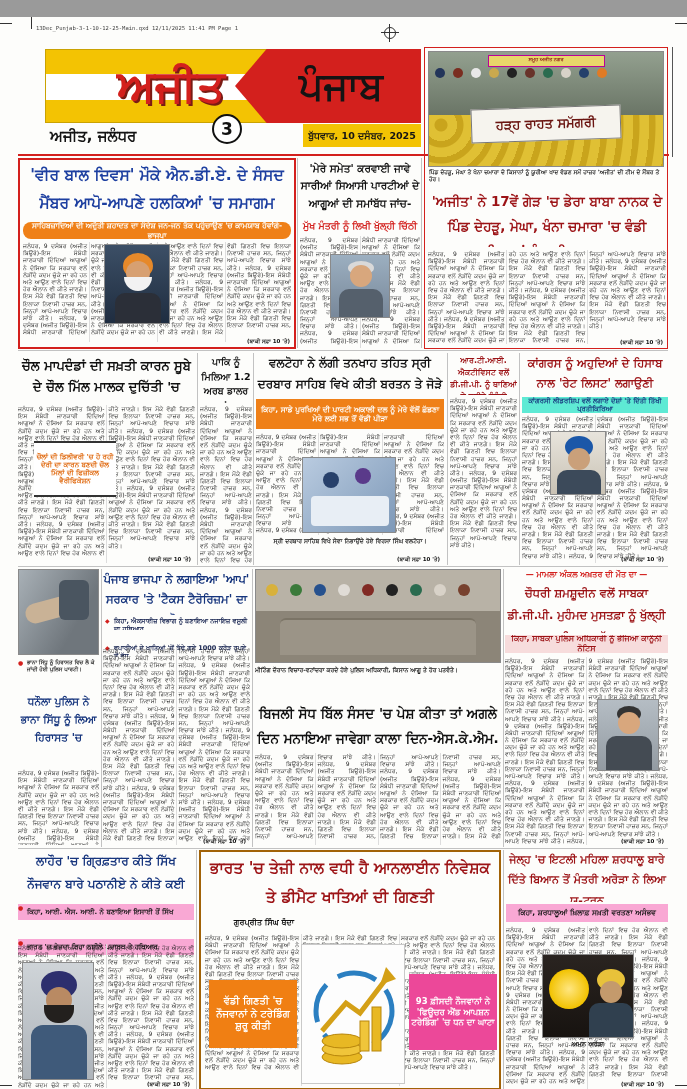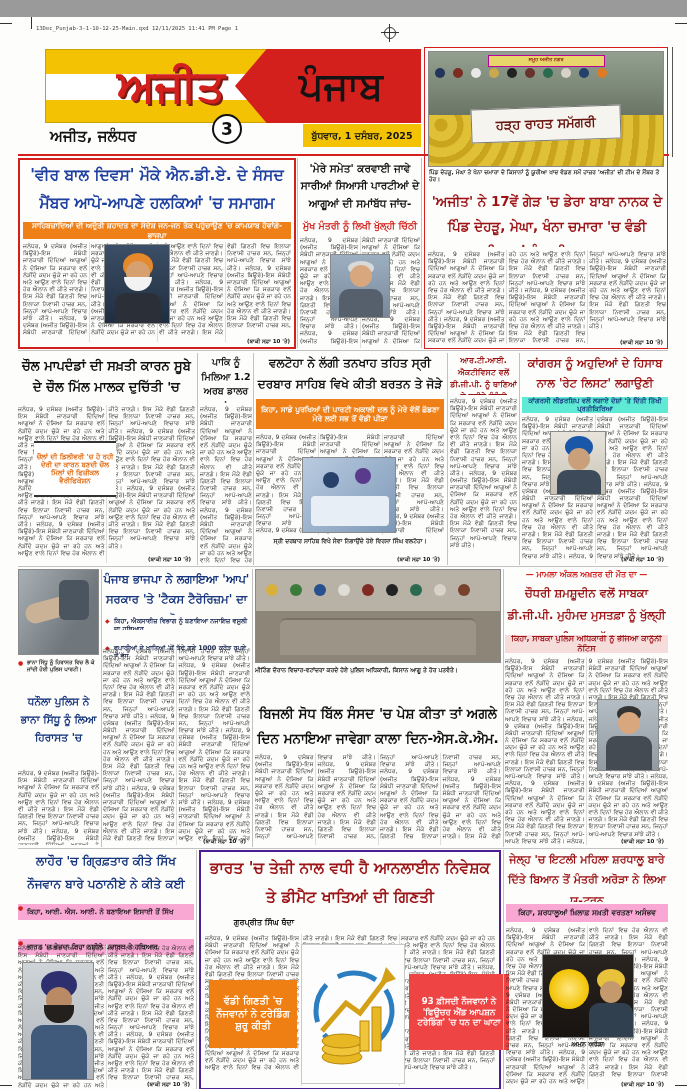--- a/index.html
+++ b/index.html
@@ -70,21 +70,21 @@
     <div class="abs" style="left:190px; top:2px; width:186px; height:74px; background:#d3201d;
                 clip-path:polygon(0 50%, 17% 0, 100% 0, 100% 100%, 17% 100%);
                 display:flex; align-items:center; justify-content:center; padding-left:26px;
                 font-size:38px; font-weight:bold; color:#141414; overflow:hidden;">
       <span>ਪੰਜਾਬ</span>
     </div>
     <div class="abs" style="left:5px; top:80px; font-size:15px; font-weight:bold; color:#141414;">ਅਜੀਤ, ਜਲੰਧਰ</div>
     <div class="abs" style="left:167px; top:67px; width:30px; height:30px; background:#fff; border:2px solid #111;
                 border-radius:50%; text-align:center; line-height:26px; font-size:17px; font-weight:bold; color:#111;">3</div>
     <div class="abs" style="left:258px; top:77px; width:118px; height:23px; background:#f3c303; display:flex;
-                align-items:center; justify-content:center; font-size:9.5px; font-weight:bold; color:#141414; overflow:hidden;">ਬੁੱਧਵਾਰ, 1 ਦਸੰਬਰ, 2025</div>
+                align-items:center; justify-content:center; font-size:9.5px; font-weight:bold; color:#141414; overflow:hidden;">ਬੁੱਧਵਾਰ, 10 ਦਸੰਬਰ, 2025</div>
   </div>
   <div class="abs redrule" style="left:18px; top:137px; width:651px; height:2px;"></div>
 
   <div class="abs" style="left:424px; top:30px; width:244px; height:302px; border:1px solid #d3201d;">
     <div class="photo" style="left:3px; top:3px; width:236px; height:116px;">
       <div class="abs" style="left:0; top:0; width:100%; height:55%; background:linear-gradient(#93a08f,#6a7566);">
         <div style="display:flex; gap:8px; margin:16px 6px 0 6px;">
           <span class="head" style="width:10px;height:10px;background:#23355a;"></span>
           <span class="head" style="width:10px;height:10px;background:#7a2d20;"></span>
           <span class="head" style="width:10px;height:10px;background:#e8e8e8;"></span>
@@ -106,21 +106,21 @@
                   font-size:13px; font-weight:bold; color:#6a1410; overflow:hidden;">ਹੜ੍ਹ ਰਾਹਤ ਸਮੱਗਰੀ</div>
     </div>
     <div class="abs caption" style="left:4px; top:121px; width:236px; height:18px; font-size:5.8px;">ਪਿੰਡ ਦੇਹੜੂ, ਮੇਘਾ ਤੇ ਖੰਨਾ ਚਮਾਰਾ ਦੇ ਕਿਸਾਨਾਂ ਨੂੰ ਯੂਰੀਆ ਖਾਦ ਵੰਡਣ ਸਮੇਂ ਹਾਜ਼ਰ 'ਅਜੀਤ' ਦੀ ਟੀਮ ਦੇ ਮੈਂਬਰ ਤੇ ਹੋਰ।</div>
     <div class="abs hl maroon" style="left:3px; top:141px; width:238px; height:58px; font-size:13.5px; line-height:1.85;">'ਅਜੀਤ' ਨੇ 17ਵੇਂ ਗੇੜ 'ਚ ਡੇਰਾ ਬਾਬਾ ਨਾਨਕ ਦੇ ਪਿੰਡ ਦੇਹੜੂ, ਮੇਘਾ, ਖੰਨਾ ਚਮਾਰਾ 'ਚ ਵੰਡੀ ਕਿਸਾਨਾਂ ਨੂੰ ਯੂਰੀਆ ਖਾਦ</div>
     <div class="abs body-text cols-3" style="left:3px; top:202px; width:238px; height:94px;">ਜਲੰਧਰ, 9 ਦਸੰਬਰ (ਅਜੀਤ ਬਿਊਰੋ)-ਇਸ ਸੰਬੰਧੀ ਜਾਣਕਾਰੀ ਦਿੰਦਿਆਂ ਆਗੂਆਂ ਨੇ ਦੱਸਿਆ ਕਿ ਸਰਕਾਰ ਵਲੋਂ ਲੋੜੀਂਦੇ ਕਦਮ ਚੁੱਕੇ ਜਾ ਰਹੇ ਹਨ ਅਤੇ ਆਉਣ ਵਾਲੇ ਦਿਨਾਂ ਵਿਚ ਹੋਰ ਐਲਾਨ ਵੀ ਕੀਤੇ ਜਾਣਗੇ। ਇਸ ਮੌਕੇ ਵੱਡੀ ਗਿਣਤੀ ਵਿਚ ਇਲਾਕਾ ਨਿਵਾਸੀ ਹਾਜ਼ਰ ਸਨ, ਜਿਨ੍ਹਾਂ ਆਪੋ-ਆਪਣੇ ਵਿਚਾਰ ਸਾਂਝੇ ਕੀਤੇ। ਜਲੰਧਰ, 9 ਦਸੰਬਰ (ਅਜੀਤ ਬਿਊਰੋ)-ਇਸ ਸੰਬੰਧੀ ਜਾਣਕਾਰੀ ਦਿੰਦਿਆਂ ਆਗੂਆਂ ਨੇ ਦੱਸਿਆ ਕਿ ਸਰਕਾਰ ਵਲੋਂ ਲੋੜੀਂਦੇ ਕਦਮ ਚੁੱਕੇ ਜਾ ਰਹੇ ਹਨ ਅਤੇ ਆਉਣ ਵਾਲੇ ਦਿਨਾਂ ਵਿਚ ਹੋਰ ਐਲਾਨ ਵੀ ਕੀਤੇ ਜਾਣਗੇ। ਇਸ ਮੌਕੇ ਵੱਡੀ ਗਿਣਤੀ ਵਿਚ ਇਲਾਕਾ ਨਿਵਾਸੀ ਹਾਜ਼ਰ ਸਨ, ਜਿਨ੍ਹਾਂ ਆਪੋ-ਆਪਣੇ ਵਿਚਾਰ ਸਾਂਝੇ ਕੀਤੇ। ਜਲੰਧਰ, 9 ਦਸੰਬਰ (ਅਜੀਤ ਬਿਊਰੋ)-ਇਸ ਸੰਬੰਧੀ ਜਾਣਕਾਰੀ ਦਿੰਦਿਆਂ ਆਗੂਆਂ ਨੇ ਦੱਸਿਆ ਕਿ ਸਰਕਾਰ ਵਲੋਂ ਲੋੜੀਂਦੇ ਕਦਮ ਚੁੱਕੇ ਜਾ ਰਹੇ ਹਨ ਅਤੇ ਆਉਣ ਵਾਲੇ ਦਿਨਾਂ ਵਿਚ ਹੋਰ ਐਲਾਨ ਵੀ ਕੀਤੇ ਜਾਣਗੇ। ਇਸ ਮੌਕੇ ਵੱਡੀ ਗਿਣਤੀ ਵਿਚ ਇਲਾਕਾ ਨਿਵਾਸੀ ਹਾਜ਼ਰ ਸਨ, ਜਿਨ੍ਹਾਂ ਆਪੋ-ਆਪਣੇ ਵਿਚਾਰ ਸਾਂਝੇ ਕੀਤੇ। ਜਲੰਧਰ, 9 ਦਸੰਬਰ (ਅਜੀਤ ਬਿਊਰੋ)-ਇਸ ਸੰਬੰਧੀ ਜਾਣਕਾਰੀ ਦਿੰਦਿਆਂ ਆਗੂਆਂ ਨੇ ਦੱਸਿਆ ਕਿ ਸਰਕਾਰ ਵਲੋਂ ਲੋੜੀਂਦੇ ਕਦਮ ਚੁੱਕੇ ਜਾ ਰਹੇ ਹਨ ਅਤੇ ਆਉਣ ਵਾਲੇ ਦਿਨਾਂ ਵਿਚ ਹੋਰ ਐਲਾਨ ਵੀ ਕੀਤੇ ਜਾਣਗੇ। ਇਸ ਮੌਕੇ ਵੱਡੀ ਗਿਣਤੀ ਵਿਚ ਇਲਾਕਾ ਨਿਵਾਸੀ ਹਾਜ਼ਰ ਸਨ, ਜਿਨ੍ਹਾਂ ਆਪੋ-ਆਪਣੇ ਵਿਚਾਰ ਸਾਂਝੇ ਕੀਤੇ। </div>
     <div class="cont">(ਬਾਕੀ ਸਫ਼ਾ 10 'ਤੇ)</div>
   </div>
 
   <div class="abs" style="left:18px; top:141px; width:278px; height:191px; border:2px solid #d3201d;">
     <div class="abs hl" style="left:4px; top:2px; width:266px; height:58px; font-size:15.5px; line-height:1.8; color:#1d3fa0;">'ਵੀਰ ਬਾਲ ਦਿਵਸ' ਮੌਕੇ ਐਨ.ਡੀ.ਏ. ਦੇ ਸੰਸਦ ਮੈਂਬਰ ਆਪੋ-ਆਪਣੇ ਹਲਕਿਆਂ 'ਚ ਸਮਾਗਮ ਕਰਵਾਉਣ-ਮੋਦੀ</div>
-    <div class="abs strip orange-strip" style="left:3px; top:62px; width:268px; height:17px; font-size:7.5px;">ਸਾਹਿਬਜ਼ਾਦਿਆਂ ਦੀ ਅਦੁੱਤੀ ਸ਼ਹਾਦਤ ਦਾ ਸੰਦੇਸ਼ ਜਨ-ਜਨ ਤੱਕ ਪਹੁੰਚਾਉਣ 'ਚ ਕਾਮਯਾਬ ਹੋਵਾਂਗੇ-ਭਾਜਪਾ</div>
+    <div class="abs strip orange-strip" style="left:3px; top:62px; width:268px; height:17px; font-size:7.5px;border-radius:8px;">ਸਾਹਿਬਜ਼ਾਦਿਆਂ ਦੀ ਅਦੁੱਤੀ ਸ਼ਹਾਦਤ ਦਾ ਸੰਦੇਸ਼ ਜਨ-ਜਨ ਤੱਕ ਪਹੁੰਚਾਉਣ 'ਚ ਕਾਮਯਾਬ ਹੋਵਾਂਗੇ-ਭਾਜਪਾ</div>
     <div class="abs body-text cols-4" style="left:3px; top:82px; width:268px; height:100px;">ਜਲੰਧਰ, 9 ਦਸੰਬਰ (ਅਜੀਤ ਬਿਊਰੋ)-ਇਸ ਸੰਬੰਧੀ ਜਾਣਕਾਰੀ ਦਿੰਦਿਆਂ ਆਗੂਆਂ ਨੇ ਦੱਸਿਆ ਕਿ ਸਰਕਾਰ ਵਲੋਂ ਲੋੜੀਂਦੇ ਕਦਮ ਚੁੱਕੇ ਜਾ ਰਹੇ ਹਨ ਅਤੇ ਆਉਣ ਵਾਲੇ ਦਿਨਾਂ ਵਿਚ ਹੋਰ ਐਲਾਨ ਵੀ ਕੀਤੇ ਜਾਣਗੇ। ਇਸ ਮੌਕੇ ਵੱਡੀ ਗਿਣਤੀ ਵਿਚ ਇਲਾਕਾ ਨਿਵਾਸੀ ਹਾਜ਼ਰ ਸਨ, ਜਿਨ੍ਹਾਂ ਆਪੋ-ਆਪਣੇ ਵਿਚਾਰ ਸਾਂਝੇ ਕੀਤੇ। ਜਲੰਧਰ, 9 ਦਸੰਬਰ (ਅਜੀਤ ਬਿਊਰੋ)-ਇਸ ਸੰਬੰਧੀ ਜਾਣਕਾਰੀ ਦਿੰਦਿਆਂ ਆਗੂਆਂ ਨੇ ਦੱਸਿਆ ਕਿ ਸਰਕਾਰ ਵਲੋਂ ਲੋੜੀਂਦੇ ਕਦਮ ਚੁੱਕੇ ਜਾ ਰਹੇ ਹਨ ਅਤੇ ਆਉਣ ਵਾਲੇ ਦਿਨਾਂ ਵਿਚ ਹੋਰ ਐਲਾਨ ਵੀ ਕੀਤੇ ਜਾਣਗੇ। ਇਸ ਮੌਕੇ ਵੱਡੀ ਗਿਣਤੀ ਵਿਚ ਇਲਾਕਾ ਨਿਵਾਸੀ ਹਾਜ਼ਰ ਸਨ, ਜਿਨ੍ਹਾਂ ਆਪੋ-ਆਪਣੇ ਵਿਚਾਰ ਸਾਂਝੇ ਕੀਤੇ। ਜਲੰਧਰ, 9 ਦਸੰਬਰ (ਅਜੀਤ ਬਿਊਰੋ)-ਇਸ ਸੰਬੰਧੀ ਜਾਣਕਾਰੀ ਦਿੰਦਿਆਂ ਆਗੂਆਂ ਨੇ ਦੱਸਿਆ ਕਿ ਸਰਕਾਰ ਵਲੋਂ ਲੋੜੀਂਦੇ ਕਦਮ ਚੁੱਕੇ ਜਾ ਰਹੇ ਹਨ ਅਤੇ ਆਉਣ ਵਾਲੇ ਦਿਨਾਂ ਵਿਚ ਹੋਰ ਐਲਾਨ ਵੀ ਕੀਤੇ ਜਾਣਗੇ। ਇਸ ਮੌਕੇ ਵੱਡੀ ਗਿਣਤੀ ਵਿਚ ਇਲਾਕਾ ਨਿਵਾਸੀ ਹਾਜ਼ਰ ਸਨ, ਜਿਨ੍ਹਾਂ ਆਪੋ-ਆਪਣੇ ਵਿਚਾਰ ਸਾਂਝੇ ਕੀਤੇ। ਜਲੰਧਰ, 9 ਦਸੰਬਰ (ਅਜੀਤ ਬਿਊਰੋ)-ਇਸ ਸੰਬੰਧੀ ਜਾਣਕਾਰੀ ਦਿੰਦਿਆਂ ਆਗੂਆਂ ਨੇ ਦੱਸਿਆ ਕਿ ਸਰਕਾਰ ਵਲੋਂ ਲੋੜੀਂਦੇ ਕਦਮ ਚੁੱਕੇ ਜਾ ਰਹੇ ਹਨ ਅਤੇ ਆਉਣ ਵਾਲੇ ਦਿਨਾਂ ਵਿਚ ਹੋਰ ਐਲਾਨ ਵੀ ਕੀਤੇ ਜਾਣਗੇ। ਇਸ ਮੌਕੇ ਵੱਡੀ ਗਿਣਤੀ ਵਿਚ ਇਲਾਕਾ ਨਿਵਾਸੀ ਹਾਜ਼ਰ ਸਨ, ਜਿਨ੍ਹਾਂ ਆਪੋ-ਆਪਣੇ ਵਿਚਾਰ ਸਾਂਝੇ ਕੀਤੇ। ਜਲੰਧਰ, 9 ਦਸੰਬਰ (ਅਜੀਤ ਬਿਊਰੋ)-ਇਸ ਸੰਬੰਧੀ ਜਾਣਕਾਰੀ ਦਿੰਦਿਆਂ ਆਗੂਆਂ ਨੇ ਦੱਸਿਆ ਕਿ ਸਰਕਾਰ ਵਲੋਂ ਲੋੜੀਂਦੇ ਕਦਮ ਚੁੱਕੇ ਜਾ ਰਹੇ ਹਨ ਅਤੇ ਆਉਣ ਵਾਲੇ ਦਿਨਾਂ ਵਿਚ ਹੋਰ ਐਲਾਨ ਵੀ ਕੀਤੇ ਜਾਣਗੇ। ਇਸ ਮੌਕੇ ਵੱਡੀ ਗਿਣਤੀ ਵਿਚ ਇਲਾਕਾ ਨਿਵਾਸੀ ਹਾਜ਼ਰ ਸਨ, ਜਿਨ੍ਹਾਂ ਆਪੋ-ਆਪਣੇ ਵਿਚਾਰ ਸਾਂਝੇ ਕੀਤੇ। </div>
     <div class="photo" style="left:84px; top:84px; width:66px; height:80px; background:linear-gradient(#3c4f66,#1f2d40);">
       <span class="abs head" style="left:18px; top:8px; width:30px; height:26px; background:#e6892a;"></span>
       <span class="abs head" style="left:21px; top:16px; width:24px; height:24px; background:#d7a071;"></span>
       <span class="abs" style="left:19px; top:32px; width:28px; height:14px; background:#f2f2f2; border-radius:0 0 14px 14px;"></span>
       <span class="abs" style="left:10px; top:48px; width:46px; height:32px; background:#2b2f38; border-radius:10px 10px 0 0;"></span>
     </div>
     <div class="cont">(ਬਾਕੀ ਸਫ਼ਾ 10 'ਤੇ)</div>
   </div>
 
@@ -252,38 +252,38 @@
     <div class="photo" style="left:4px; top:112px; width:72px; height:118px; background:linear-gradient(#cfd4d8,#aeb4ba);">
       <span class="abs head" style="left:18px; top:8px; width:36px; height:28px; background:#2d2f6e;"></span>
       <span class="abs head" style="left:23px; top:24px; width:26px; height:26px; background:#b98a63;"></span>
       <span class="abs" style="left:21px; top:42px; width:30px; height:18px; background:#23201e; border-radius:0 0 14px 14px;"></span>
       <span class="abs" style="left:8px; top:62px; width:56px; height:56px; background:#3f5a7a; border-radius:12px 12px 0 0;"></span>
     </div>
     <div class="cont">(ਬਾਕੀ ਸਫ਼ਾ 10 'ਤੇ)</div>
   </div>
   <div class="vrule" style="left:196px; top:833px; height:240px;"></div>
 
-  <div class="abs" style="left:199px; top:833px; width:302px; height:240px; border:2px solid #4c1d95;">
+  <div class="abs" style="left:199px; top:833px; width:302px; height:240px; border:2px solid #a16207;">
     <div class="abs hl maroon" style="left:3px; top:2px; width:292px; height:62px; font-size:15.5px; line-height:1.9;">ਭਾਰਤ 'ਚ ਤੇਜ਼ੀ ਨਾਲ ਵਧੀ ਹੈ ਆਨਲਾਈਨ ਨਿਵੇਸ਼ਕ ਤੇ ਡੀਮੈਟ ਖਾਤਿਆਂ ਦੀ ਗਿਣਤੀ</div>
     <div class="abs hl blk" style="left:3px; top:66px; width:120px; height:13px; font-size:8px;">ਗੁਰਪ੍ਰੀਤ ਸਿੰਘ ਥੰਦਾ</div>
     <div class="abs body-text cols-3" style="left:4px; top:82px; width:290px; height:152px;">ਜਲੰਧਰ, 9 ਦਸੰਬਰ (ਅਜੀਤ ਬਿਊਰੋ)-ਇਸ ਸੰਬੰਧੀ ਜਾਣਕਾਰੀ ਦਿੰਦਿਆਂ ਆਗੂਆਂ ਨੇ ਦੱਸਿਆ ਕਿ ਸਰਕਾਰ ਵਲੋਂ ਲੋੜੀਂਦੇ ਕਦਮ ਚੁੱਕੇ ਜਾ ਰਹੇ ਹਨ ਅਤੇ ਆਉਣ ਵਾਲੇ ਦਿਨਾਂ ਵਿਚ ਹੋਰ ਐਲਾਨ ਵੀ ਕੀਤੇ ਜਾਣਗੇ। ਇਸ ਮੌਕੇ ਵੱਡੀ ਗਿਣਤੀ ਵਿਚ ਇਲਾਕਾ ਨਿਵਾਸੀ ਹਾਜ਼ਰ ਸਨ, ਜਿਨ੍ਹਾਂ ਆਪੋ-ਆਪਣੇ ਵਿਚਾਰ ਸਾਂਝੇ ਕੀਤੇ। ਜਲੰਧਰ, 9 ਦਸੰਬਰ (ਅਜੀਤ ਬਿਊਰੋ)-ਇਸ ਸੰਬੰਧੀ ਜਾਣਕਾਰੀ ਦਿੰਦਿਆਂ ਆਗੂਆਂ ਨੇ ਦੱਸਿਆ ਕਿ ਸਰਕਾਰ ਵਲੋਂ ਲੋੜੀਂਦੇ ਕਦਮ ਚੁੱਕੇ ਜਾ ਰਹੇ ਹਨ ਅਤੇ ਆਉਣ ਵਾਲੇ ਦਿਨਾਂ ਵਿਚ ਹੋਰ ਐਲਾਨ ਵੀ ਕੀਤੇ ਜਾਣਗੇ। ਇਸ ਮੌਕੇ ਵੱਡੀ ਗਿਣਤੀ ਵਿਚ ਇਲਾਕਾ ਨਿਵਾਸੀ ਹਾਜ਼ਰ ਸਨ, ਜਿਨ੍ਹਾਂ ਆਪੋ-ਆਪਣੇ ਵਿਚਾਰ ਸਾਂਝੇ ਕੀਤੇ। ਜਲੰਧਰ, 9 ਦਸੰਬਰ (ਅਜੀਤ ਬਿਊਰੋ)-ਇਸ ਸੰਬੰਧੀ ਜਾਣਕਾਰੀ ਦਿੰਦਿਆਂ ਆਗੂਆਂ ਨੇ ਦੱਸਿਆ ਕਿ ਸਰਕਾਰ ਵਲੋਂ ਲੋੜੀਂਦੇ ਕਦਮ ਚੁੱਕੇ ਜਾ ਰਹੇ ਹਨ ਅਤੇ ਆਉਣ ਵਾਲੇ ਦਿਨਾਂ ਵਿਚ ਹੋਰ ਐਲਾਨ ਵੀ ਕੀਤੇ ਜਾਣਗੇ। ਇਸ ਮੌਕੇ ਵੱਡੀ ਗਿਣਤੀ ਵਿਚ ਇਲਾਕਾ ਨਿਵਾਸੀ ਹਾਜ਼ਰ ਸਨ, ਜਿਨ੍ਹਾਂ ਆਪੋ-ਆਪਣੇ ਵਿਚਾਰ ਸਾਂਝੇ ਕੀਤੇ। ਜਲੰਧਰ, 9 ਦਸੰਬਰ (ਅਜੀਤ ਬਿਊਰੋ)-ਇਸ ਸੰਬੰਧੀ ਜਾਣਕਾਰੀ ਦਿੰਦਿਆਂ ਆਗੂਆਂ ਨੇ ਦੱਸਿਆ ਕਿ ਸਰਕਾਰ ਵਲੋਂ ਲੋੜੀਂਦੇ ਕਦਮ ਚੁੱਕੇ ਜਾ ਰਹੇ ਹਨ ਅਤੇ ਆਉਣ ਵਾਲੇ ਦਿਨਾਂ ਵਿਚ ਹੋਰ ਐਲਾਨ ਵੀ ਕੀਤੇ ਜਾਣਗੇ। ਇਸ ਮੌਕੇ ਵੱਡੀ ਗਿਣਤੀ ਵਿਚ ਇਲਾਕਾ ਨਿਵਾਸੀ ਹਾਜ਼ਰ ਸਨ, ਜਿਨ੍ਹਾਂ ਆਪੋ-ਆਪਣੇ ਵਿਚਾਰ ਸਾਂਝੇ ਕੀਤੇ। ਜਲੰਧਰ, 9 ਦਸੰਬਰ (ਅਜੀਤ ਬਿਊਰੋ)-ਇਸ ਸੰਬੰਧੀ ਜਾਣਕਾਰੀ ਦਿੰਦਿਆਂ ਆਗੂਆਂ ਨੇ ਦੱਸਿਆ ਕਿ ਸਰਕਾਰ ਵਲੋਂ ਲੋੜੀਂਦੇ ਕਦਮ ਚੁੱਕੇ ਜਾ ਰਹੇ ਹਨ ਅਤੇ ਆਉਣ ਵਾਲੇ ਦਿਨਾਂ ਵਿਚ ਹੋਰ ਐਲਾਨ ਵੀ ਕੀਤੇ ਜਾਣਗੇ। ਇਸ ਮੌਕੇ ਵੱਡੀ ਗਿਣਤੀ ਵਿਚ ਇਲਾਕਾ ਨਿਵਾਸੀ ਹਾਜ਼ਰ ਸਨ, ਜਿਨ੍ਹਾਂ ਆਪੋ-ਆਪਣੇ ਵਿਚਾਰ ਸਾਂਝੇ ਕੀਤੇ। ਜਲੰਧਰ, 9 ਦਸੰਬਰ (ਅਜੀਤ ਬਿਊਰੋ)-ਇਸ ਸੰਬੰਧੀ ਜਾਣਕਾਰੀ ਦਿੰਦਿਆਂ ਆਗੂਆਂ ਨੇ ਦੱਸਿਆ ਕਿ ਸਰਕਾਰ ਵਲੋਂ ਲੋੜੀਂਦੇ ਕਦਮ ਚੁੱਕੇ ਜਾ ਰਹੇ ਹਨ ਅਤੇ ਆਉਣ ਵਾਲੇ ਦਿਨਾਂ ਵਿਚ ਹੋਰ ਐਲਾਨ ਵੀ ਕੀਤੇ ਜਾਣਗੇ। ਇਸ ਮੌਕੇ ਵੱਡੀ ਗਿਣਤੀ ਵਿਚ ਇਲਾਕਾ ਨਿਵਾਸੀ ਹਾਜ਼ਰ ਸਨ, ਜਿਨ੍ਹਾਂ ਆਪੋ-ਆਪਣੇ ਵਿਚਾਰ ਸਾਂਝੇ ਕੀਤੇ। ਜਲੰਧਰ, 9 ਦਸੰਬਰ (ਅਜੀਤ ਬਿਊਰੋ)-ਇਸ ਸੰਬੰਧੀ ਜਾਣਕਾਰੀ ਦਿੰਦਿਆਂ ਆਗੂਆਂ ਨੇ ਦੱਸਿਆ ਕਿ ਸਰਕਾਰ ਵਲੋਂ ਲੋੜੀਂਦੇ ਕਦਮ ਚੁੱਕੇ ਜਾ ਰਹੇ ਹਨ ਅਤੇ ਆਉਣ ਵਾਲੇ ਦਿਨਾਂ ਵਿਚ ਹੋਰ ਐਲਾਨ ਵੀ ਕੀਤੇ ਜਾਣਗੇ। ਇਸ ਮੌਕੇ ਵੱਡੀ ਗਿਣਤੀ ਵਿਚ ਇਲਾਕਾ ਨਿਵਾਸੀ ਹਾਜ਼ਰ ਸਨ, ਜਿਨ੍ਹਾਂ ਆਪੋ-ਆਪਣੇ ਵਿਚਾਰ ਸਾਂਝੇ ਕੀਤੇ। ਜਲੰਧਰ, 9 ਦਸੰਬਰ (ਅਜੀਤ ਬਿਊਰੋ)-ਇਸ ਸੰਬੰਧੀ ਜਾਣਕਾਰੀ ਦਿੰਦਿਆਂ ਆਗੂਆਂ ਨੇ ਦੱਸਿਆ ਕਿ ਸਰਕਾਰ ਵਲੋਂ ਲੋੜੀਂਦੇ ਕਦਮ ਚੁੱਕੇ ਜਾ ਰਹੇ ਹਨ ਅਤੇ ਆਉਣ ਵਾਲੇ ਦਿਨਾਂ ਵਿਚ ਹੋਰ ਐਲਾਨ ਵੀ ਕੀਤੇ ਜਾਣਗੇ। ਇਸ ਮੌਕੇ ਵੱਡੀ ਗਿਣਤੀ ਵਿਚ ਇਲਾਕਾ ਨਿਵਾਸੀ ਹਾਜ਼ਰ ਸਨ, ਜਿਨ੍ਹਾਂ ਆਪੋ-ਆਪਣੇ ਵਿਚਾਰ ਸਾਂਝੇ ਕੀਤੇ। </div>
     <div class="abs strip" style="left:8px; top:128px; width:88px; height:68px; background:#f07f13; color:#fff; font-size:10px; padding:2px;">ਵੱਡੀ ਗਿਣਤੀ 'ਚ ਨੌਜਵਾਨਾਂ ਨੇ ਟਰੇਡਿੰਗ ਸ਼ੁਰੂ ਕੀਤੀ</div>
     <div class="abs" style="left:100px; top:92px; width:104px; height:140px; background:#fdfdfd; border:1px solid #c9c9c9;">
       <svg width="104" height="140" viewBox="0 0 104 140">
         <circle cx="52" cy="66" r="38" fill="none" stroke="#2b7fc1" stroke-width="5" stroke-dasharray="40 14"></circle>
         <ellipse cx="40" cy="112" rx="20" ry="7" fill="#e8b824" stroke="#b8860b"></ellipse>
         <ellipse cx="40" cy="104" rx="20" ry="7" fill="#f0c53a" stroke="#b8860b"></ellipse>
         <ellipse cx="40" cy="96" rx="20" ry="7" fill="#e8b824" stroke="#b8860b"></ellipse>
         <rect x="58" y="76" width="9" height="30" fill="#f0c53a" stroke="#b8860b"></rect>
         <rect x="70" y="62" width="9" height="44" fill="#e8b824" stroke="#b8860b"></rect>
         <path d="M20 86 L44 58 L58 68 L84 34" fill="none" stroke="#d4a017" stroke-width="5"></path>
         <path d="M84 22 L94 34 L78 40 Z" fill="#d4a017"></path>
       </svg>
     </div>
-    <div class="abs strip" style="left:208px; top:122px; width:100px; height:76px; background:#ef4444; color:#fff; font-size:8.5px; padding:2px;">93 ਫ਼ੀਸਦੀ ਨੌਜਵਾਨਾਂ ਨੇ 'ਫਿਊਚਰ ਐਂਡ ਆਪਸ਼ਨ ਟਰੇਡਿੰਗ' 'ਚ ਧਨ ਦਾ ਘਾਟਾ</div>
+    <div class="abs strip" style="left:208px; top:122px; width:88px; height:76px; background:#ec4899; color:#fff; font-size:8.5px; padding:2px;">93 ਫ਼ੀਸਦੀ ਨੌਜਵਾਨਾਂ ਨੇ 'ਫਿਊਚਰ ਐਂਡ ਆਪਸ਼ਨ ਟਰੇਡਿੰਗ' 'ਚ ਧਨ ਦਾ ਘਾਟਾ</div>
   </div>
   <div class="vrule" style="left:503px; top:833px; height:240px;"></div>
 
   <div class="abs" style="left:506px; top:833px; width:162px; height:240px;">
     <div class="abs hl maroon" style="left:0; top:0; width:162px; height:52px; font-size:11px; line-height:1.85;">ਜੇਲ੍ਹ 'ਚ ਇਟਲੀ ਮਹਿਲਾ ਸ਼ਰਧਾਲੂ ਬਾਰੇ ਦਿੱਤੇ ਬਿਆਨ ਤੋਂ ਮੰਤਰੀ ਅਰੋੜਾ ਨੇ ਲਿਆ ਯੂ-ਟਰਨ</div>
     <div class="abs strip yellow-strip" style="left:0; top:54px; width:162px; height:18px; font-size:7.5px;">ਕਿਹਾ, ਸ਼ਰਧਾਲੂਆਂ ਖ਼ਿਲਾਫ਼ ਸਖ਼ਤੀ ਵਰਤਣਾ ਅਸੰਭਵ</div>
     <div class="abs body-text cols-2" style="left:0; top:76px; width:162px; height:164px;">ਜਲੰਧਰ, 9 ਦਸੰਬਰ (ਅਜੀਤ ਬਿਊਰੋ)-ਇਸ ਸੰਬੰਧੀ ਜਾਣਕਾਰੀ ਦਿੰਦਿਆਂ ਆਗੂਆਂ ਨੇ ਦੱਸਿਆ ਕਿ ਸਰਕਾਰ ਵਲੋਂ ਲੋੜੀਂਦੇ ਕਦਮ ਚੁੱਕੇ ਜਾ ਰਹੇ ਹਨ ਅਤੇ ਆਉਣ ਵਾਲੇ ਦਿਨਾਂ ਵਿਚ ਹੋਰ ਐਲਾਨ ਵੀ ਕੀਤੇ ਜਾਣਗੇ। ਇਸ ਮੌਕੇ ਵੱਡੀ ਗਿਣਤੀ ਵਿਚ ਇਲਾਕਾ ਨਿਵਾਸੀ ਹਾਜ਼ਰ ਸਨ, ਜਿਨ੍ਹਾਂ ਆਪੋ-ਆਪਣੇ ਵਿਚਾਰ ਸਾਂਝੇ ਕੀਤੇ। ਜਲੰਧਰ, 9 ਦਸੰਬਰ (ਅਜੀਤ ਬਿਊਰੋ)-ਇਸ ਸੰਬੰਧੀ ਜਾਣਕਾਰੀ ਦਿੰਦਿਆਂ ਆਗੂਆਂ ਨੇ ਦੱਸਿਆ ਕਿ ਸਰਕਾਰ ਵਲੋਂ ਲੋੜੀਂਦੇ ਕਦਮ ਚੁੱਕੇ ਜਾ ਰਹੇ ਹਨ ਅਤੇ ਆਉਣ ਵਾਲੇ ਦਿਨਾਂ ਵਿਚ ਹੋਰ ਐਲਾਨ ਵੀ ਕੀਤੇ ਜਾਣਗੇ। ਇਸ ਮੌਕੇ ਵੱਡੀ ਗਿਣਤੀ ਵਿਚ ਇਲਾਕਾ ਨਿਵਾਸੀ ਹਾਜ਼ਰ ਸਨ, ਜਿਨ੍ਹਾਂ ਆਪੋ-ਆਪਣੇ ਵਿਚਾਰ ਸਾਂਝੇ ਕੀਤੇ। ਜਲੰਧਰ, 9 ਦਸੰਬਰ (ਅਜੀਤ ਬਿਊਰੋ)-ਇਸ ਸੰਬੰਧੀ ਜਾਣਕਾਰੀ ਦਿੰਦਿਆਂ ਆਗੂਆਂ ਨੇ ਦੱਸਿਆ ਕਿ ਸਰਕਾਰ ਵਲੋਂ ਲੋੜੀਂਦੇ ਕਦਮ ਚੁੱਕੇ ਜਾ ਰਹੇ ਹਨ ਅਤੇ ਆਉਣ ਵਾਲੇ ਦਿਨਾਂ ਵਿਚ ਹੋਰ ਐਲਾਨ ਵੀ ਕੀਤੇ ਜਾਣਗੇ। ਇਸ ਮੌਕੇ ਵੱਡੀ ਗਿਣਤੀ ਵਿਚ ਇਲਾਕਾ ਨਿਵਾਸੀ ਹਾਜ਼ਰ ਸਨ, ਜਿਨ੍ਹਾਂ ਆਪੋ-ਆਪਣੇ ਵਿਚਾਰ ਸਾਂਝੇ ਕੀਤੇ। ਜਲੰਧਰ, 9 ਦਸੰਬਰ (ਅਜੀਤ ਬਿਊਰੋ)-ਇਸ ਸੰਬੰਧੀ ਜਾਣਕਾਰੀ ਦਿੰਦਿਆਂ ਆਗੂਆਂ ਨੇ ਦੱਸਿਆ ਕਿ ਸਰਕਾਰ ਵਲੋਂ ਲੋੜੀਂਦੇ ਕਦਮ ਚੁੱਕੇ ਜਾ ਰਹੇ ਹਨ ਅਤੇ ਆਉਣ ਵਾਲੇ ਦਿਨਾਂ ਵਿਚ ਹੋਰ ਐਲਾਨ ਵੀ ਕੀਤੇ ਜਾਣਗੇ। ਇਸ ਮੌਕੇ ਵੱਡੀ ਗਿਣਤੀ ਵਿਚ ਇਲਾਕਾ ਨਿਵਾਸੀ ਹਾਜ਼ਰ ਸਨ, ਜਿਨ੍ਹਾਂ ਆਪੋ-ਆਪਣੇ ਵਿਚਾਰ ਸਾਂਝੇ ਕੀਤੇ। ਜਲੰਧਰ, 9 ਦਸੰਬਰ (ਅਜੀਤ ਬਿਊਰੋ)-ਇਸ ਸੰਬੰਧੀ ਜਾਣਕਾਰੀ ਦਿੰਦਿਆਂ ਆਗੂਆਂ ਨੇ ਦੱਸਿਆ ਕਿ ਸਰਕਾਰ ਵਲੋਂ ਲੋੜੀਂਦੇ ਕਦਮ ਚੁੱਕੇ ਜਾ ਰਹੇ ਹਨ ਅਤੇ ਆਉਣ ਵਾਲੇ ਦਿਨਾਂ ਵਿਚ ਹੋਰ ਐਲਾਨ ਵੀ ਕੀਤੇ ਜਾਣਗੇ। ਇਸ ਮੌਕੇ ਵੱਡੀ ਗਿਣਤੀ ਵਿਚ ਇਲਾਕਾ ਨਿਵਾਸੀ ਹਾਜ਼ਰ ਸਨ, ਜਿਨ੍ਹਾਂ ਆਪੋ-ਆਪਣੇ ਵਿਚਾਰ ਸਾਂਝੇ ਕੀਤੇ। </div>
     <div class="photo" style="left:36px; top:104px; width:92px; height:84px; background:linear-gradient(#2a2420,#171310);">
       <span class="abs head" style="left:6px; top:14px; width:40px; height:40px; background:radial-gradient(circle,#ffe680,#f2c200 70%);"></span>
       <span class="abs head" style="left:54px; top:14px; width:28px; height:22px; background:#e8c23a;"></span>

